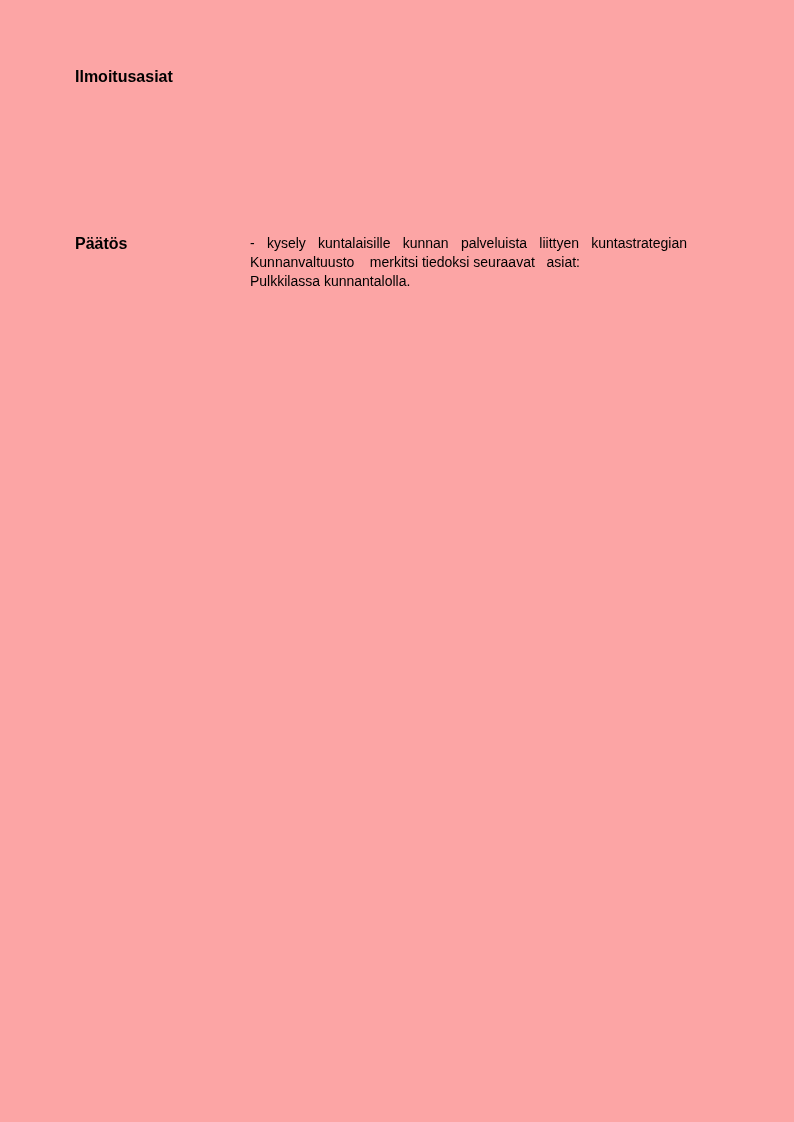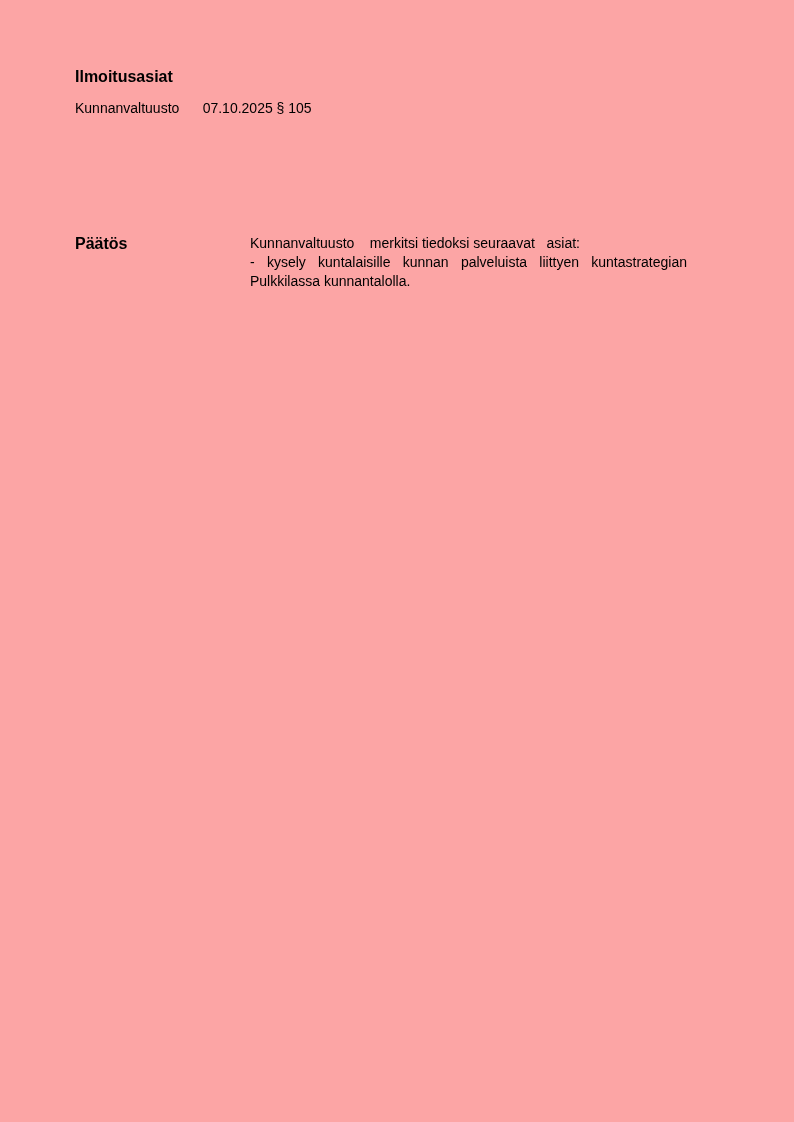--- a/index.html
+++ b/index.html
@@ -58,25 +58,24 @@
     text-justify: inter-word;
   }
 </style>
 </head>
 <body>
 
 <div class="page">
 
   <h1 class="doc-title">Ilmoitusasiat</h1>
 
-  <div class="meeting-line">Kunnanvaltuusto &nbsp;&nbsp;&nbsp;&nbsp; 07.10.2025 § 105</div>
 
 
   <div class="row row-decision">
     <div class="row-label">Päätös</div>
     <div class="row-body">
+      <div class="line just">- kysely kuntalaisille kunnan palveluista liittyen kuntastrategian</div>
       <div class="line">Kunnanvaltuusto &nbsp;&nbsp;&nbsp;merkitsi tiedoksi seuraavat &nbsp;&nbsp;asiat:</div>
-      <div class="line just">- kysely kuntalaisille kunnan palveluista liittyen kuntastrategian</div>
       <div class="line">Pulkkilassa kunnantalolla.</div>
     </div>
   </div>
 
 </div>
 
 </body></html>

